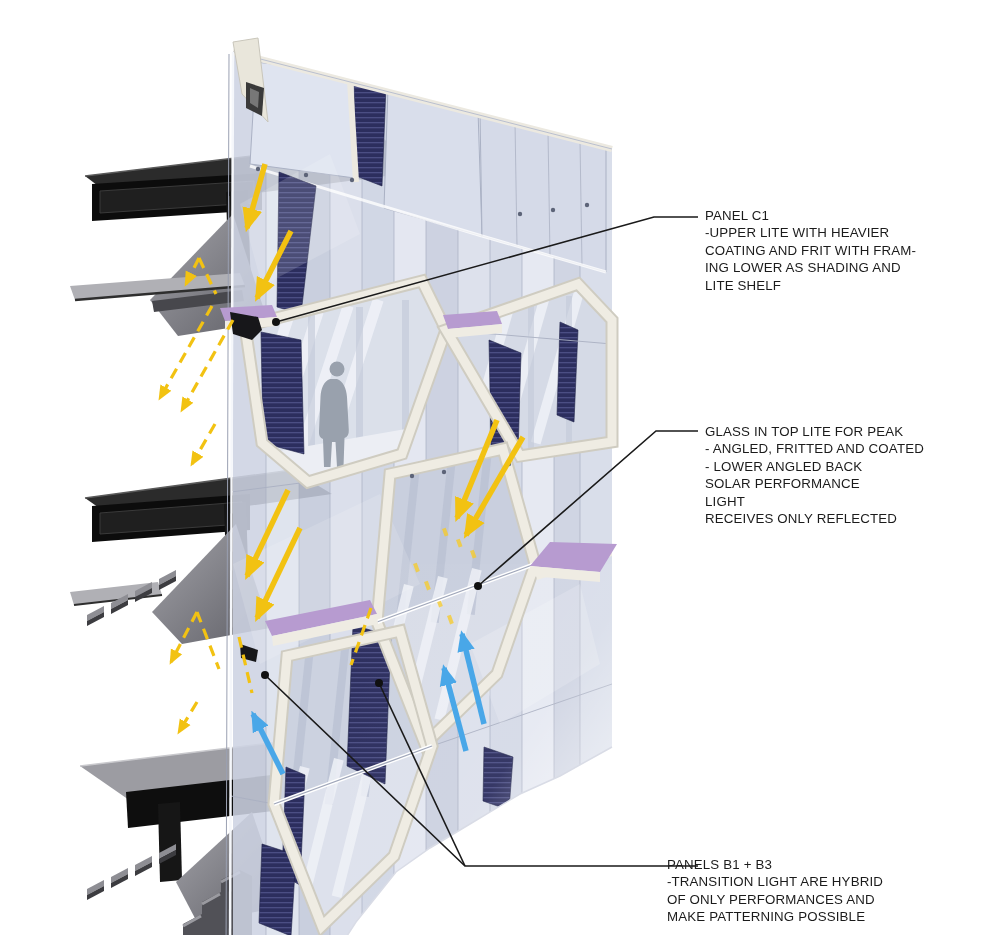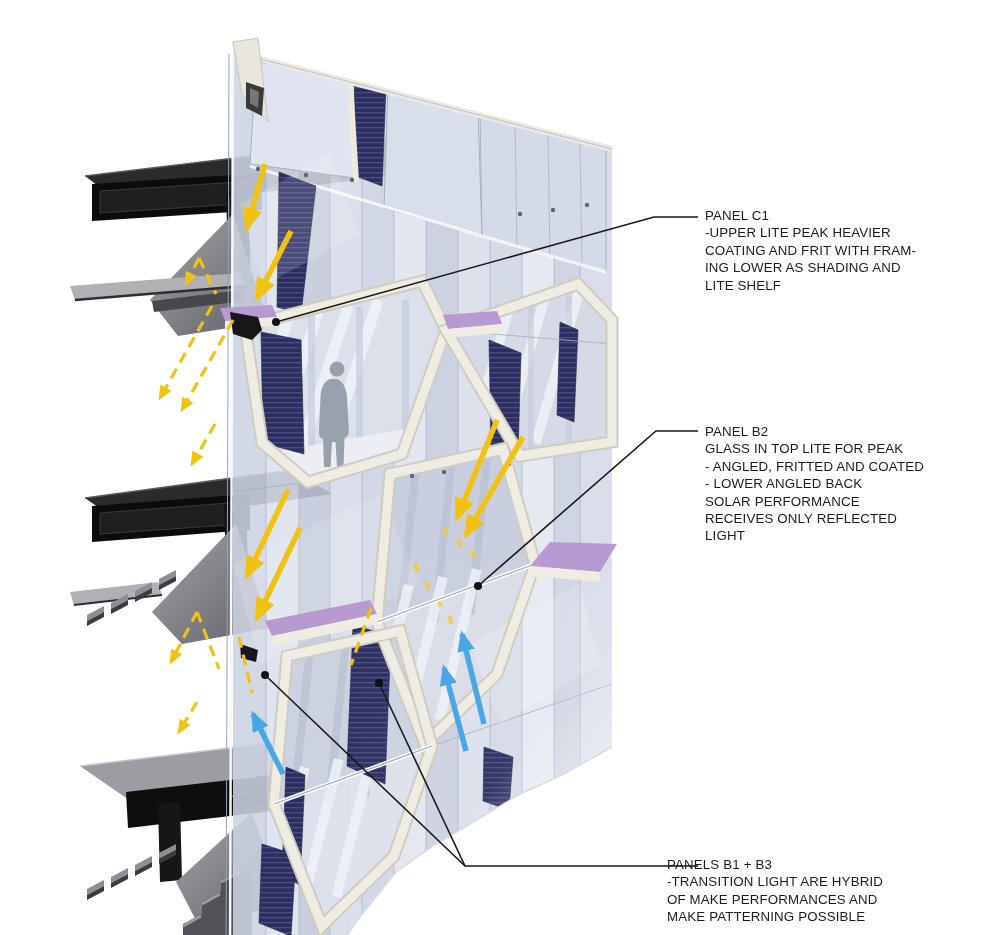--- a/index.html
+++ b/index.html
@@ -355,36 +355,35 @@
   <g fill="#111111">
     <circle cx="276" cy="298" r="4"></circle>
     <circle cx="478" cy="562" r="4"></circle>
     <circle cx="265" cy="651" r="4"></circle>
     <circle cx="379" cy="659" r="4"></circle>
   </g>
 </svg>
 
 <div class="callout" style="left:705px;top:183px">
   <div>PANEL C1</div>
-  <div>-UPPER LITE PEAK HEAVIER</div>
+  <div>-UPPER LITE WITH HEAVIER</div>
   <div>COATING AND FRIT WITH FRAM-</div>
   <div>ING LOWER AS SHADING AND</div>
   <div>LITE SHELF</div>
 </div>
 
 <div class="callout" style="left:705px;top:399px">
-  <div>PANEL B2</div>
   <div>GLASS IN TOP LITE FOR PEAK</div>
   <div>- ANGLED, FRITTED AND COATED</div>
   <div>- LOWER ANGLED BACK</div>
   <div>SOLAR PERFORMANCE</div>
+  <div>LIGHT</div>
   <div>RECEIVES ONLY REFLECTED</div>
-  <div>LIGHT</div>
 </div>
 
 <div class="callout" style="left:667px;top:832px">
   <div>PANELS B1 + B3</div>
   <div>-TRANSITION LIGHT ARE HYBRID</div>
-  <div>OF MAKE PERFORMANCES AND</div>
+  <div>OF ONLY PERFORMANCES AND</div>
   <div>MAKE PATTERNING POSSIBLE</div>
 </div>
 
 </div>
 
 </body></html>

